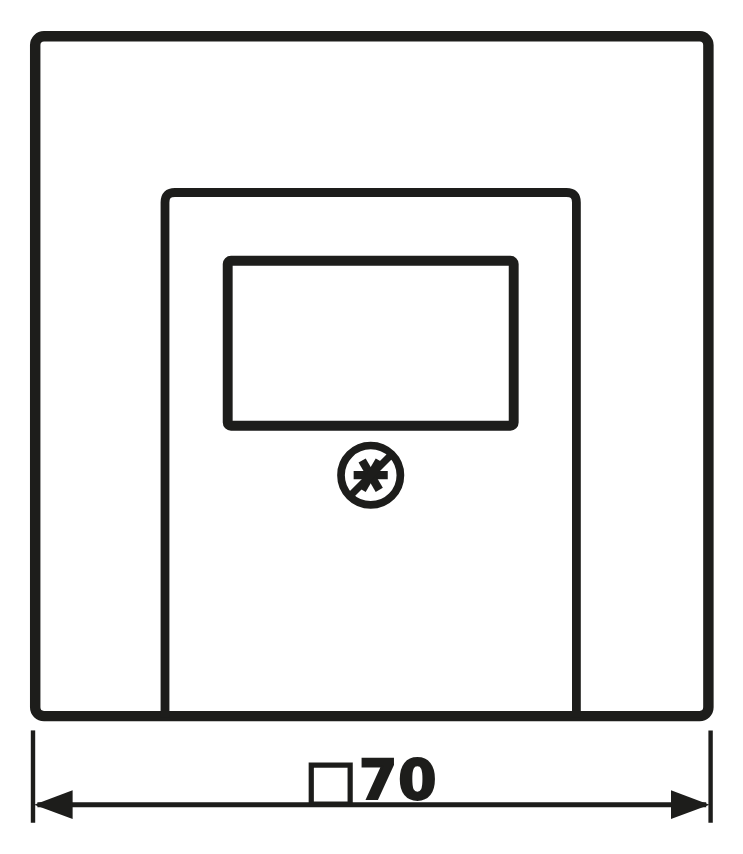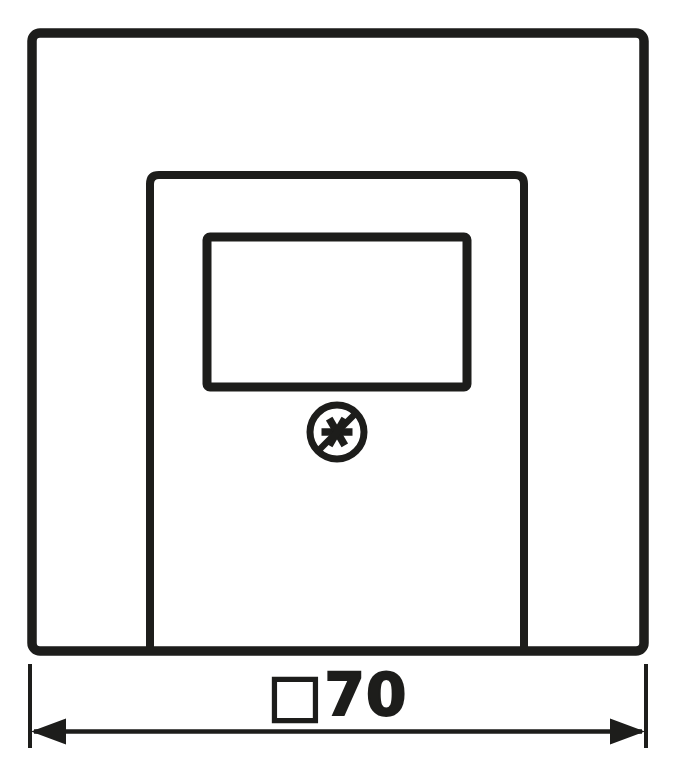--- a/index.html
+++ b/index.html
@@ -19,25 +19,25 @@
     position: absolute;
     left: 0;
     top: 0;
     width: 675px;
     height: 776px;
     display: block;
   }
   .dim-label {
     position: absolute;
     left: 0;
-    top: 666px;
+    top: 684px;
     width: 675px;
     text-align: center;
     font-weight: bold;
-    font-size: 58px;
+    font-size: 50px;
     line-height: 1;
     color: #1d1d1b;
     -webkit-text-stroke: 2px #1d1d1b;
     letter-spacing: 1px;
     user-select: none;
     white-space: nowrap;
   }
   .dim-label .sym {
     letter-spacing: 2px;
   }

